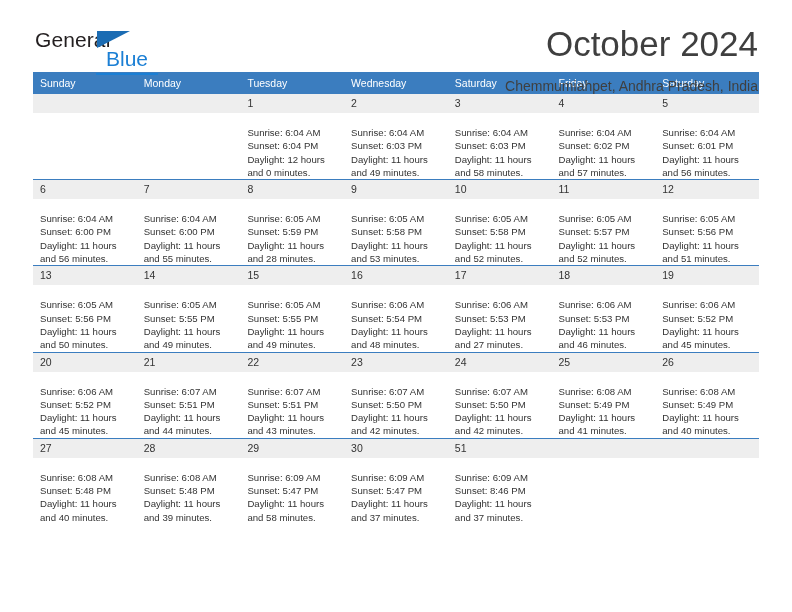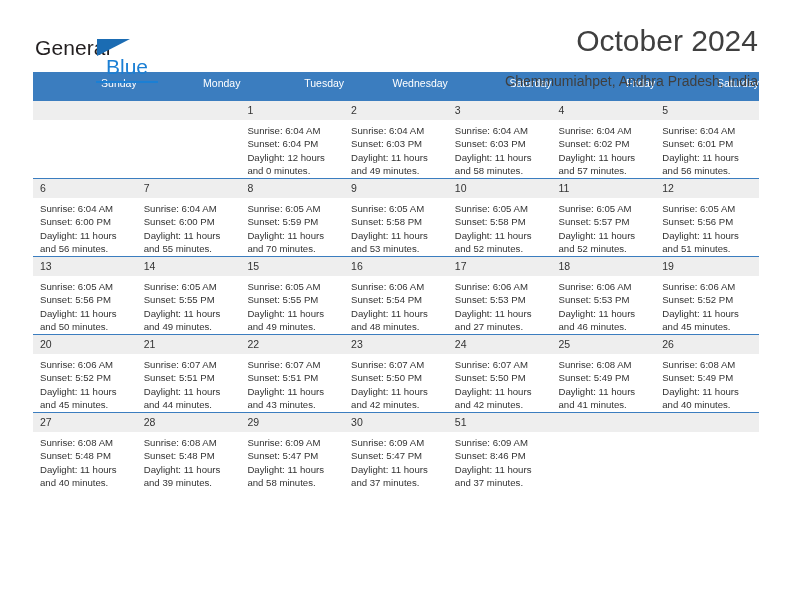--- a/index.html
+++ b/index.html
@@ -23,21 +23,21 @@
   }
 
   
   .header {
     position: relative;
     height: 72px;
   }
   .brand {
     position: absolute;
     left: 2px;
-    top: 36px;
+    top: 28px;
     width: 200px;
     height: 48px;
   }
   .brand-general {
     position: absolute;
     left: 0;
     top: 0;
     font-size: 21px;
     letter-spacing: .1px;
     color: #231f20;
@@ -70,21 +70,21 @@
     background: #1b7fd4;
   }
 
   .title-block {
     position: absolute;
     right: 1px;
     top: 24px;
     text-align: right;
   }
   .cal-title {
-    font-size: 30px;
+    font-size: 35px;
     color: #3f3f3f;
     line-height: 1.12;
     white-space: nowrap;
     text-align: right;
   }
   .cal-subtitle {
     margin-top: 15px;
     font-size: 14px;
     color: #3f3f3f;
     white-space: nowrap;
@@ -94,22 +94,22 @@
   .calendar {
     width: 726px;
     border-collapse: collapse;
     table-layout: fixed;
   }
   .calendar th {
     background: #3b7dbf;
     color: #ffffff;
     font-size: 10.5px;
     font-weight: normal;
-    text-align: right;
-    padding: 5px 0 12px 7px;
+    text-align: left;
+    padding: 5px 0 5px 7px;
     height: 11px;
     border: none;
   }
   .calendar td {
     vertical-align: top;
     padding: 0;
     border: none;
     height: 77px;
     width: 103.71px;
     background: #ffffff;
@@ -125,21 +125,21 @@
     font-size: 10.5px;
     color: #333333;
     padding: 4px 0 4px 7px;
     height: 11px;
     line-height: 11px;
   }
   td.empty .daynum {
     color: transparent;
   }
   .details {
-    padding: 4px 6px 0 7px;
+    padding: 13px 6px 0 7px;
     font-size: 9.6px;
     line-height: 13.3px;
     color: #333333;
   }
   .details div {
     white-space: nowrap;
   }
 </style>
 </head>
 <body>
@@ -248,21 +248,21 @@
               <div>Daylight: 11 hours</div>
               <div>and 55 minutes.</div>
             </div>
           </td>
           <td class="day-cell">
             <div class="daynum">8</div>
             <div class="details">
               <div>Sunrise: 6:05 AM</div>
               <div>Sunset: 5:59 PM</div>
               <div>Daylight: 11 hours</div>
-              <div>and 70 minutes.</div>
+              <div>and 28 minutes.</div>
             </div>
           </td>
           <td class="day-cell">
             <div class="daynum">9</div>
             <div class="details">
               <div>Sunrise: 6:05 AM</div>
               <div>Sunset: 5:58 PM</div>
               <div>Daylight: 11 hours</div>
               <div>and 53 minutes.</div>
             </div>

